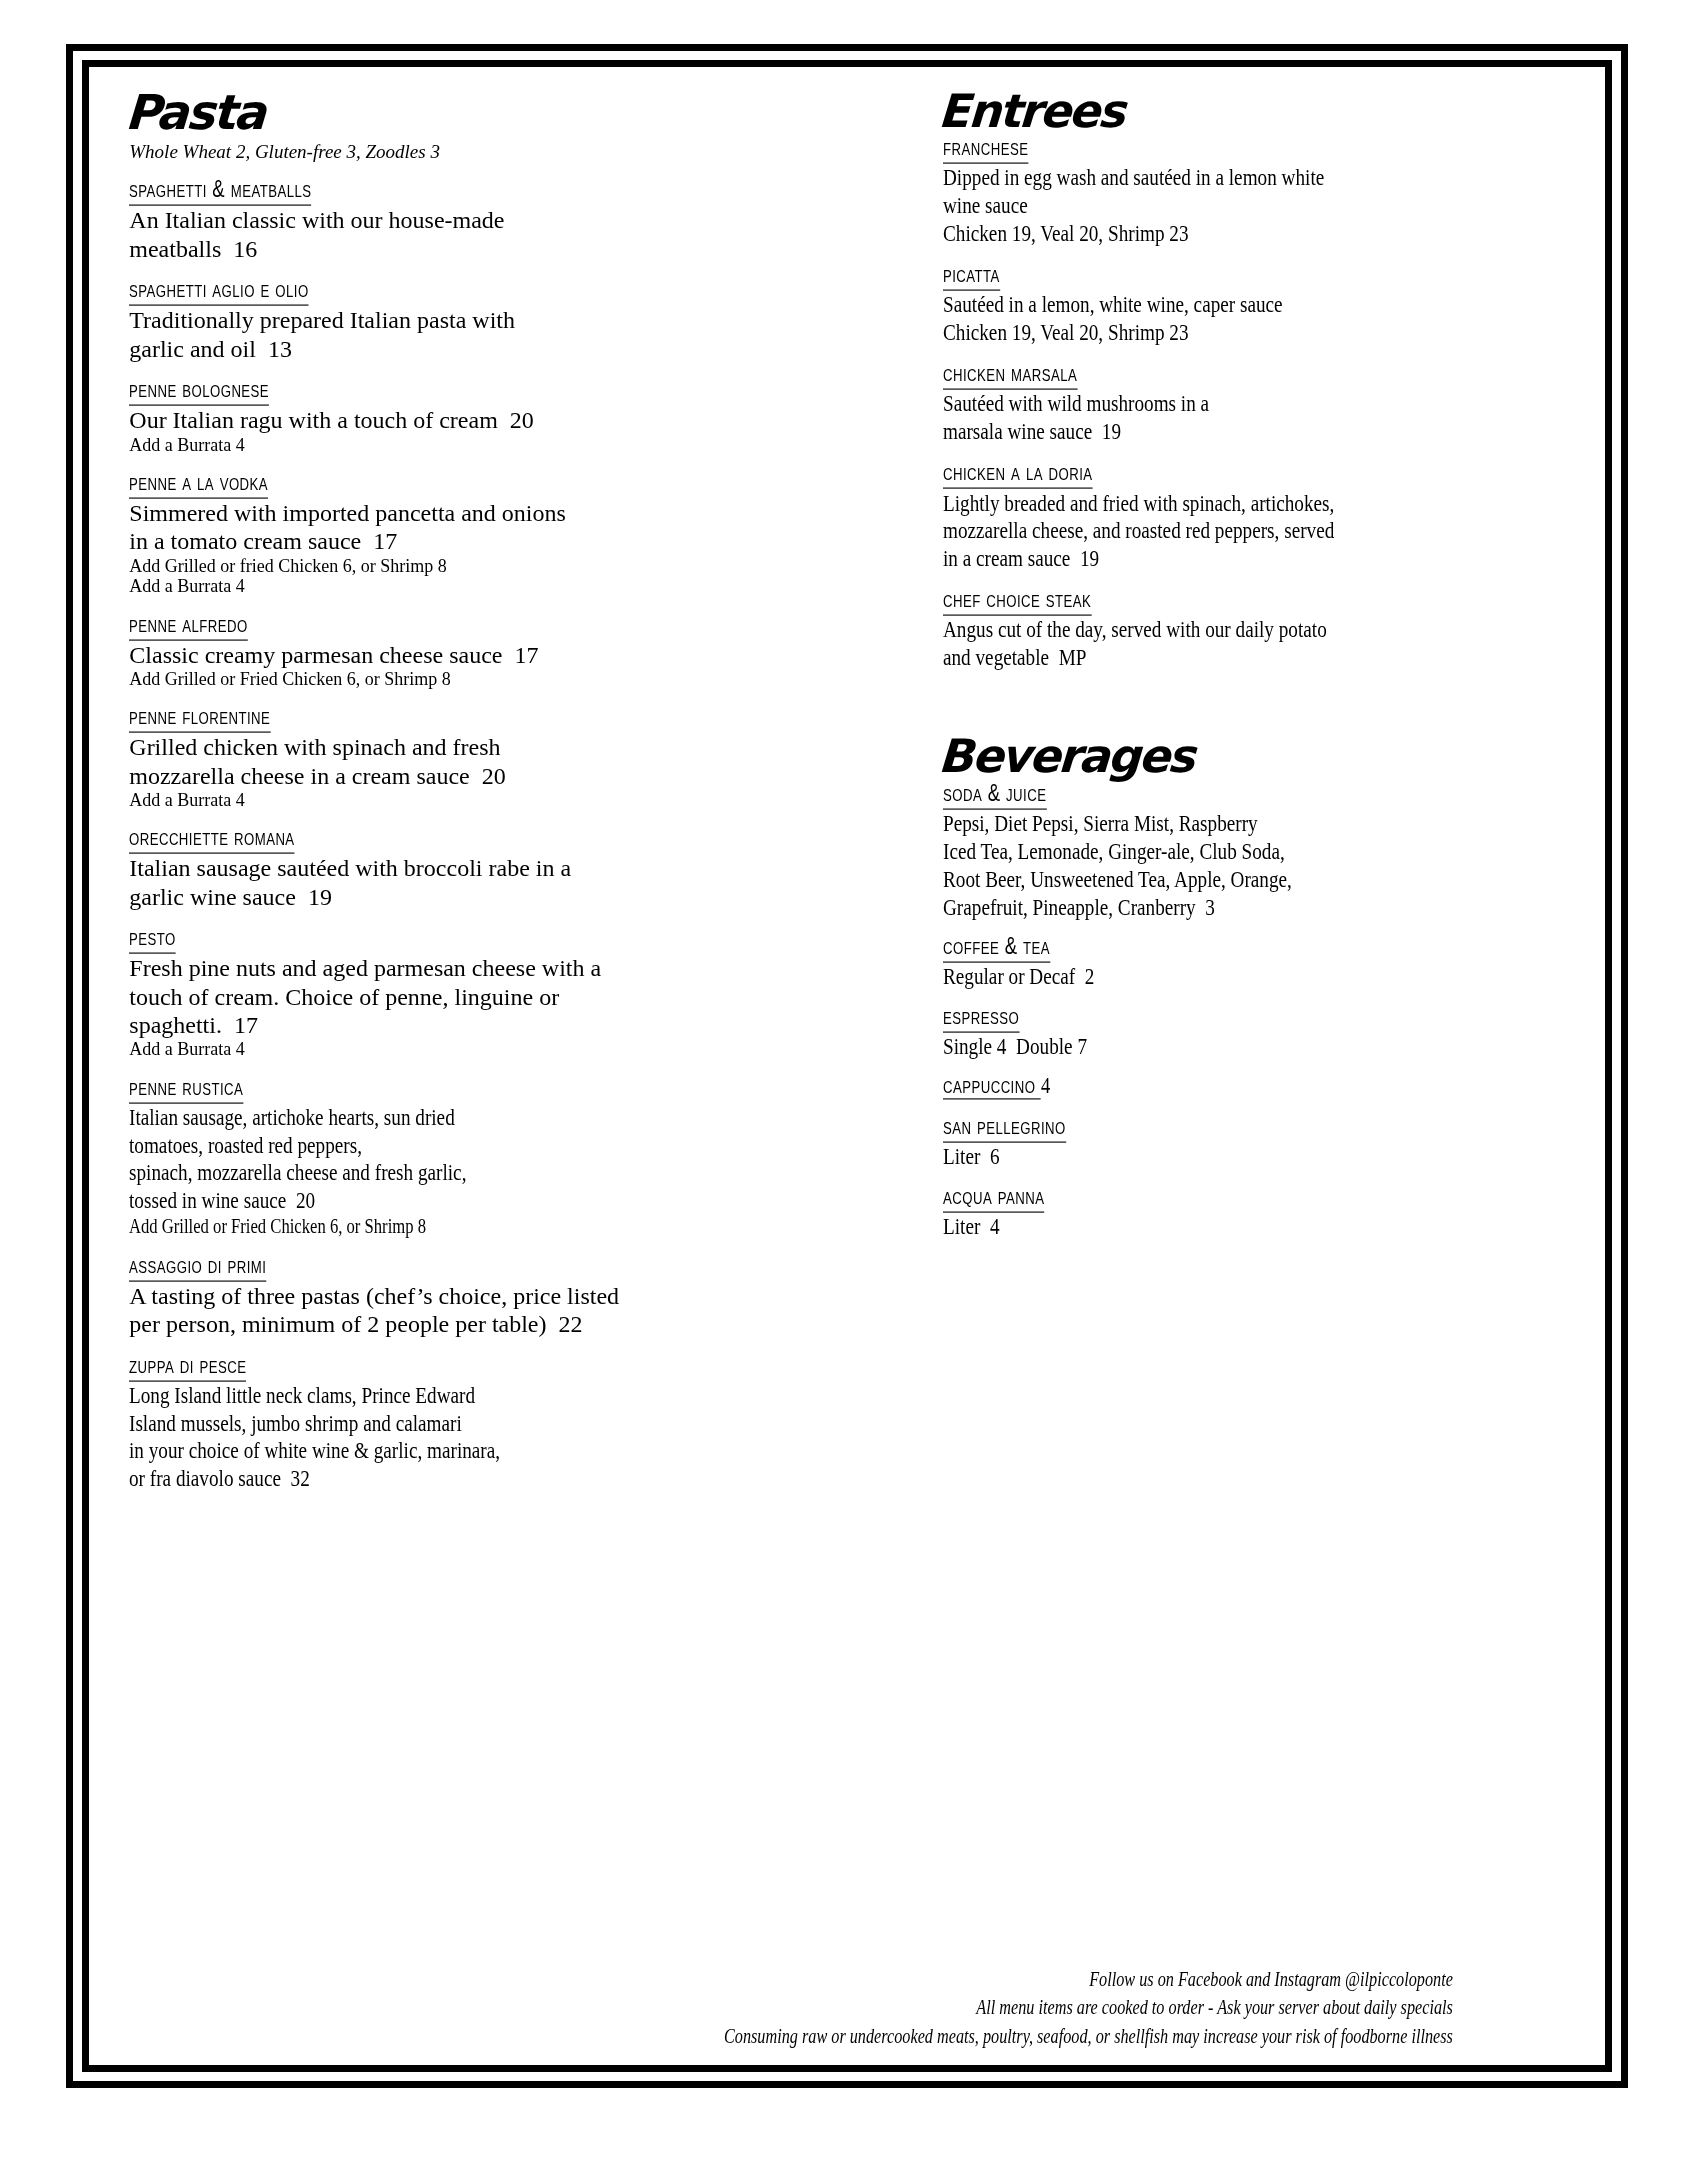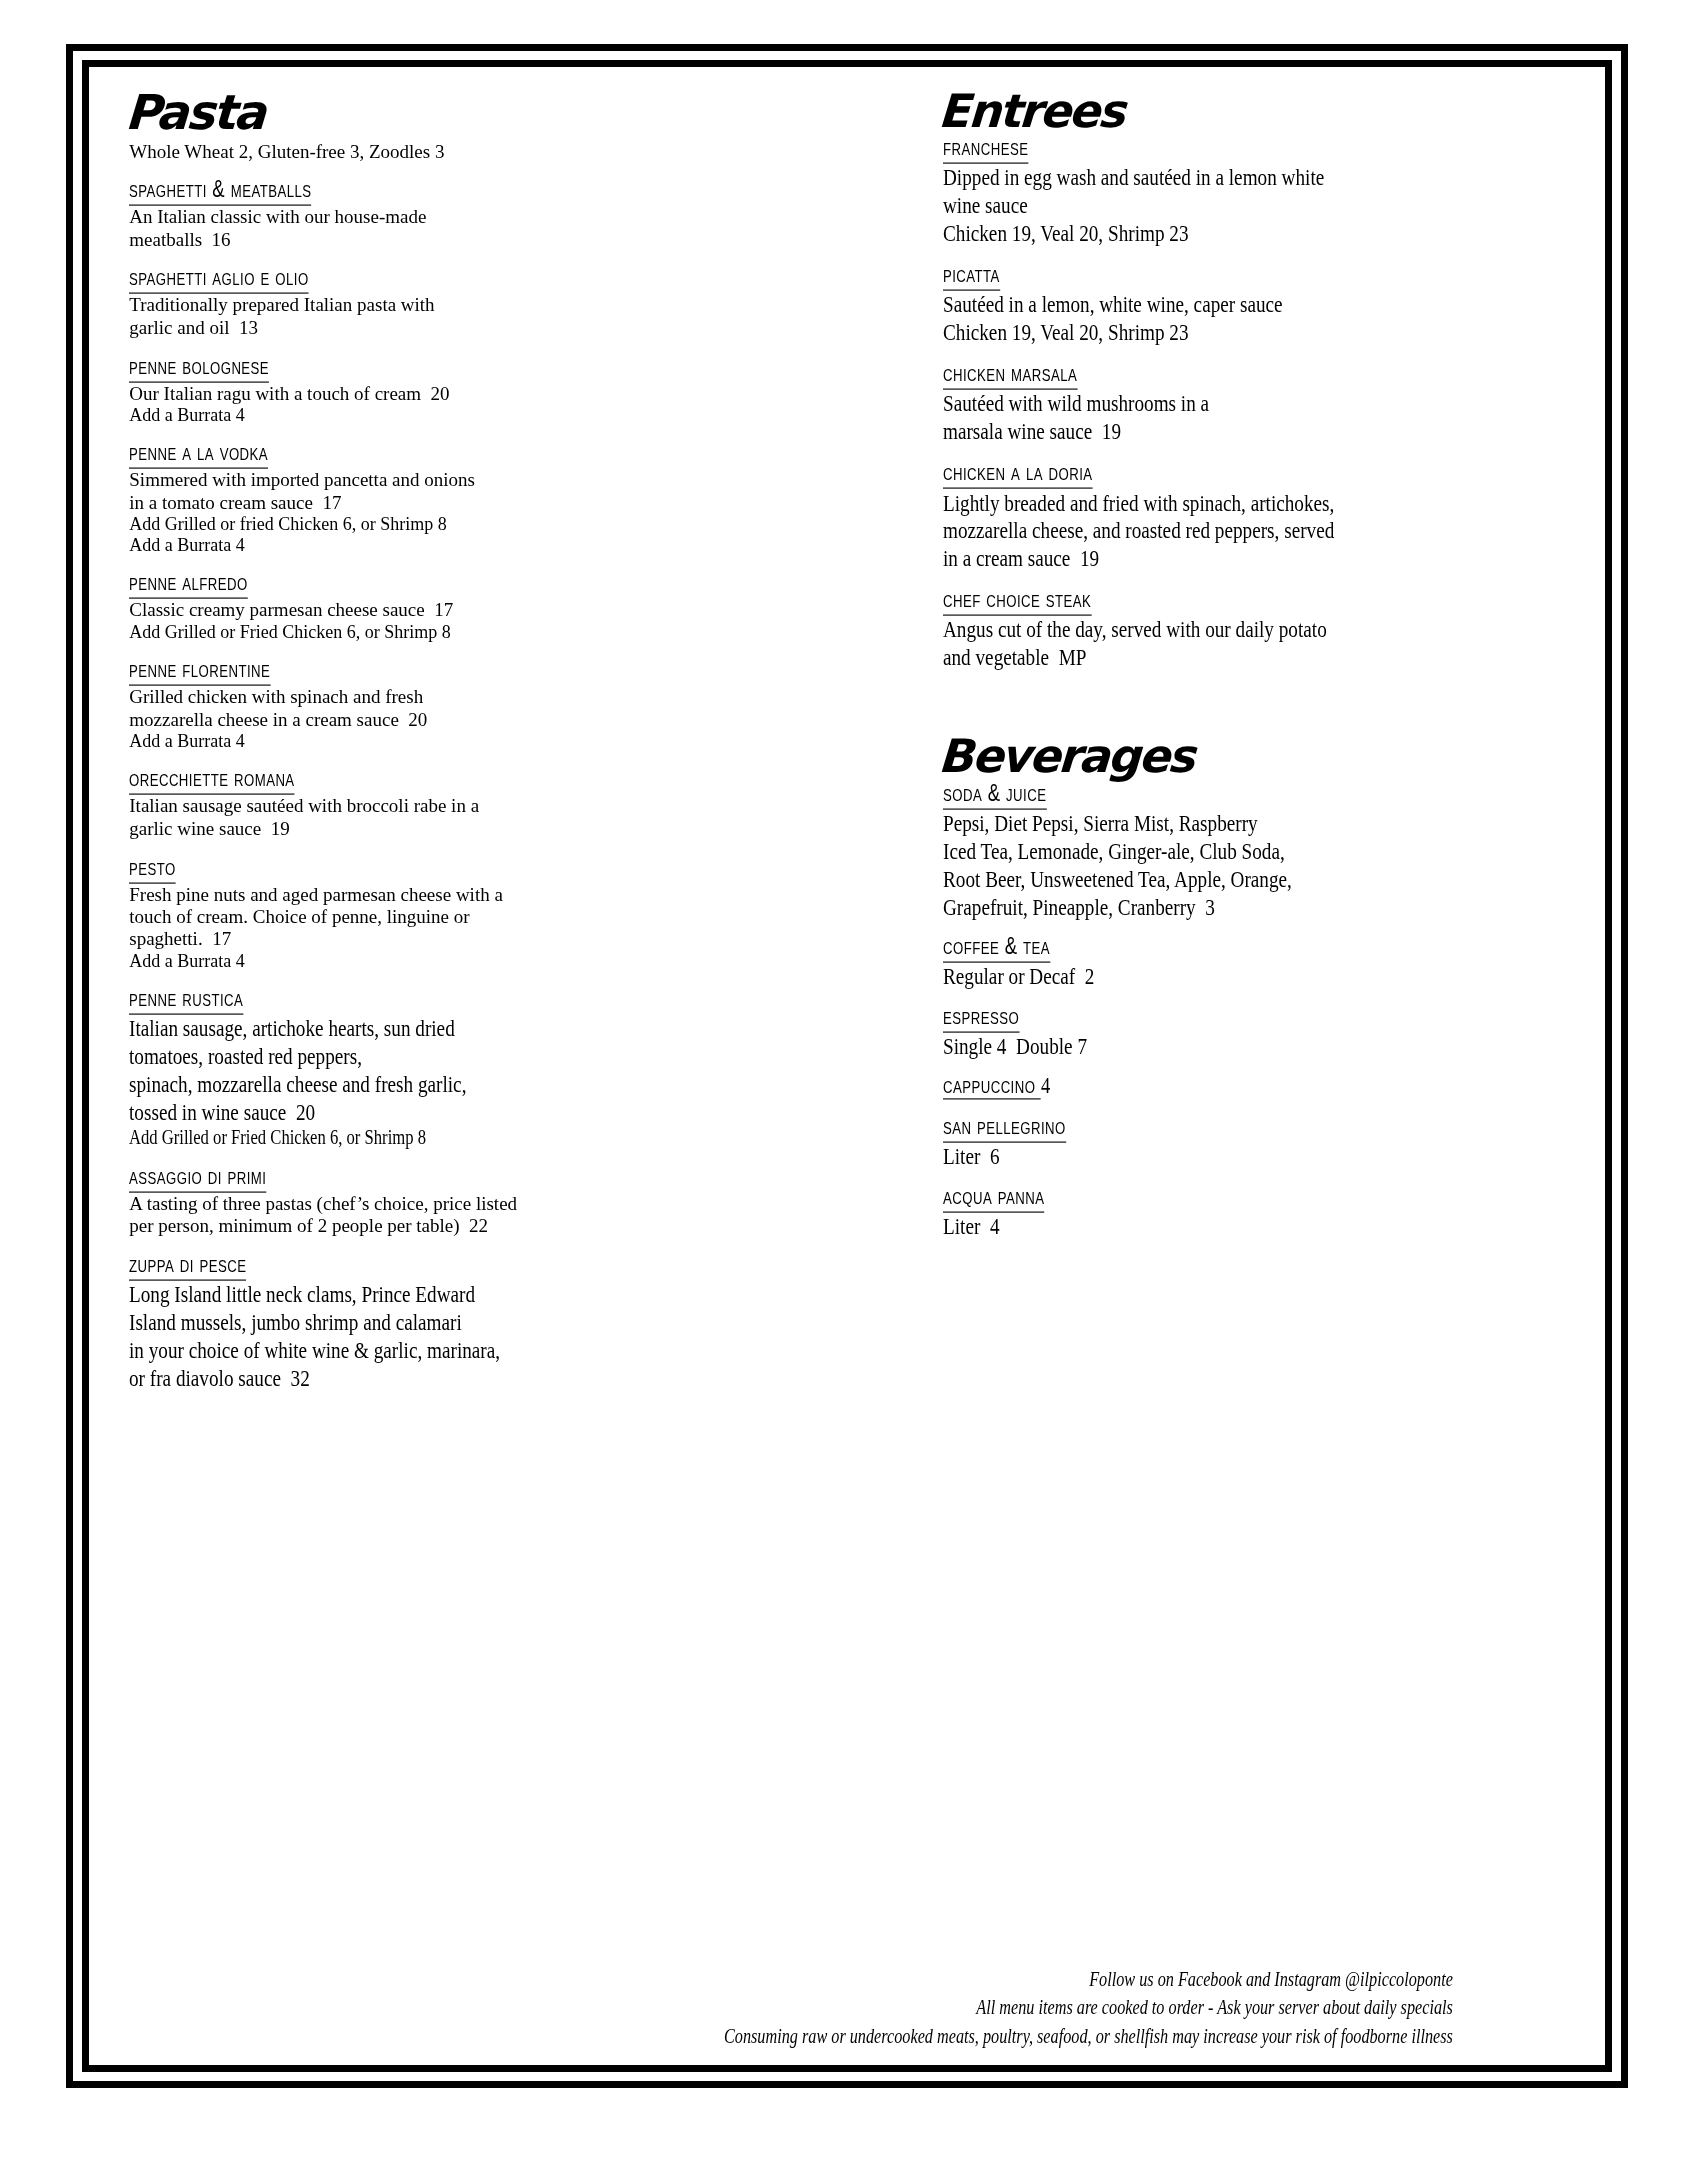--- a/index.html
+++ b/index.html
@@ -73,20 +73,21 @@
     transform-origin: left bottom;
     margin: 0 0 1.7px 0;
     display: inline-block;
   }
   .head-pasta { font-size: 48px; }
   .head-entrees { font-size: 46px; }
   .head-beverages { font-size: 46px; }
 
   .section-sub {
     font-family: "Liberation Serif", serif;
+    font-style: italic;
     font-size: 19px;
     line-height: 1.25;
     margin: 2.5px 0 13.6px 2.5px;
   }
 
   
   .item { margin: 0 0 14.4px 2.5px; }
   .item-tight { margin-bottom: 12.7px; }
 
   .item-name {
@@ -116,21 +117,21 @@
     font-size: 21px;
     font-variant: normal;
     text-transform: none;
     letter-spacing: 0;
     border-bottom: none;
   }
 
   
   .desc {
     font-family: "Liberation Serif", serif;
-    font-size: 19px;
+    font-size: 24px;
     line-height: 1.18;
     margin: 0;
   }
   .desc-line { display: block; white-space: pre; }
 
   
   .desc-cond {
     font-family: "Liberation Serif", serif;
     font-size: 24px;
     line-height: 1.16;

